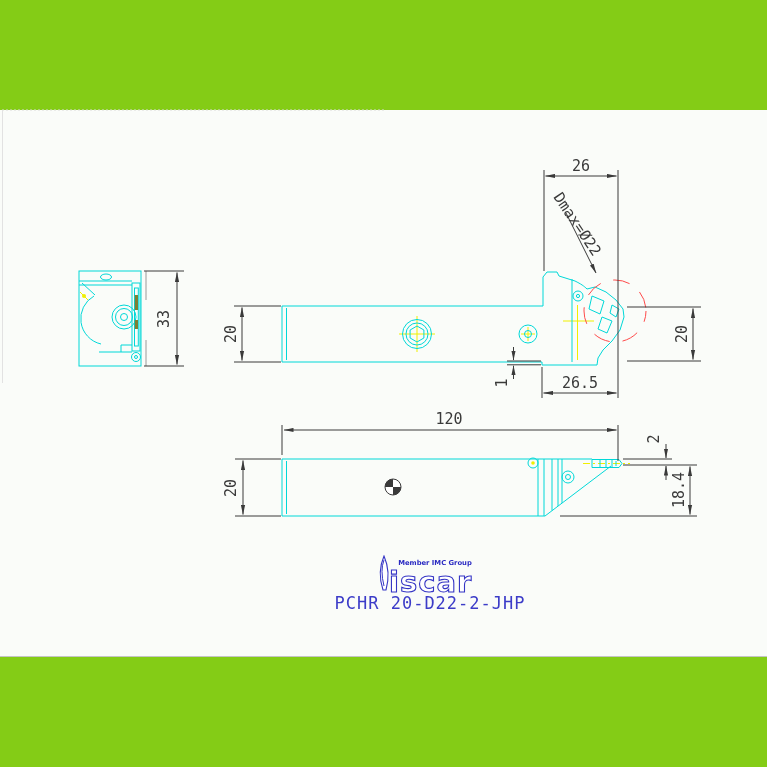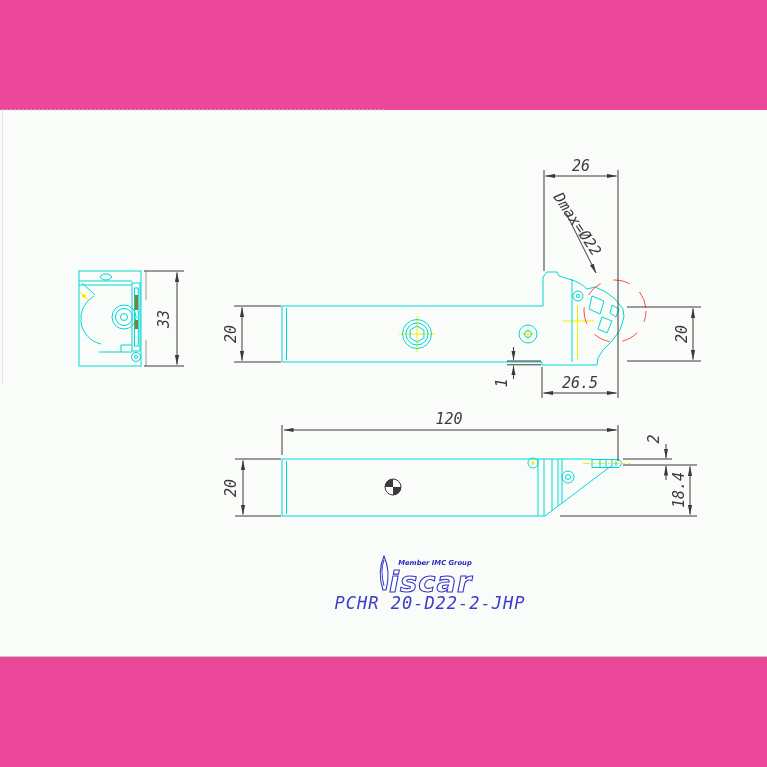--- a/index.html
+++ b/index.html
@@ -1,17 +1,17 @@
 <!DOCTYPE html>
 <html><head>
 <meta charset="utf-8">
 <style>
   html,body{margin:0;padding:0;background:#ffffff;}
-  #stage{position:relative;width:767px;height:767px;background:#ec4899;overflow:hidden;
-         font-family:"DejaVu Sans",sans-serif;font-style:italic;}
+  #stage{position:relative;width:767px;height:767px;background:#84cc16;overflow:hidden;
+         font-family:"DejaVu Sans",sans-serif;}
   #cad{position:absolute;left:0;top:0;}
   text{font-family:"DejaVu Sans Mono","Liberation Mono",monospace;}
   .dim-text{font-size:15px;fill:#3a3a3a;}
   .pn-text{font-size:17px;letter-spacing:1px;fill:#3c3cc8;}
   .member-text{font-family:"DejaVu Sans","Liberation Sans",sans-serif;
                font-size:6.8px;font-weight:bold;fill:#2a2ac2;}
   .logo-text{font-family:"DejaVu Sans","Liberation Sans",sans-serif;
              font-size:29px;font-weight:bold;letter-spacing:1px;
              fill:#ffffff;stroke:#3535c5;stroke-width:1.1;}
 </style>

